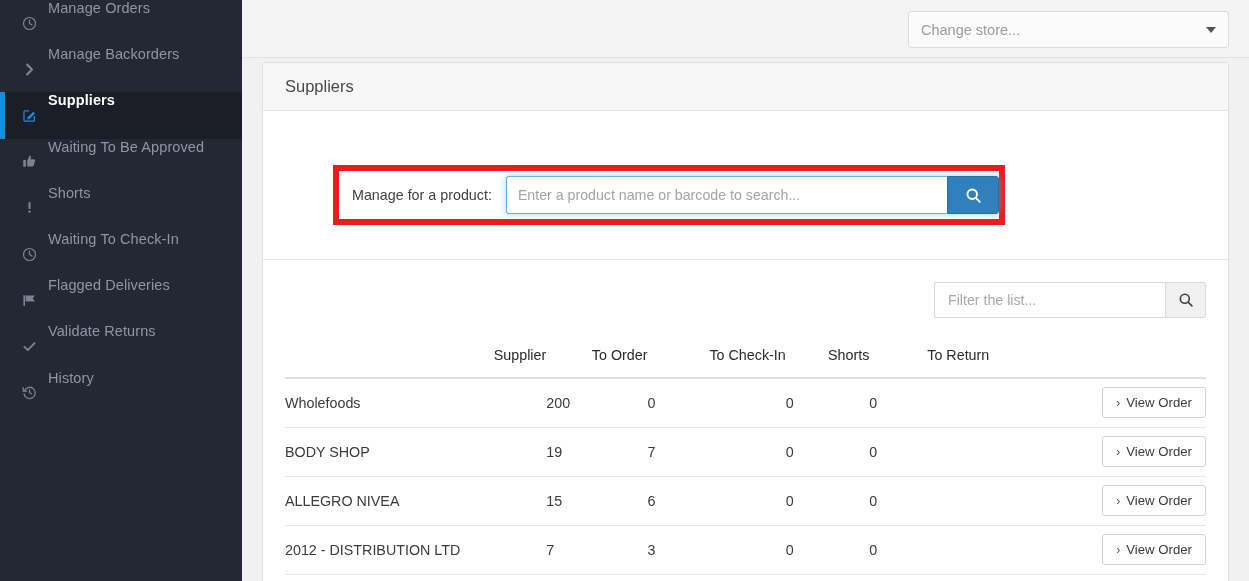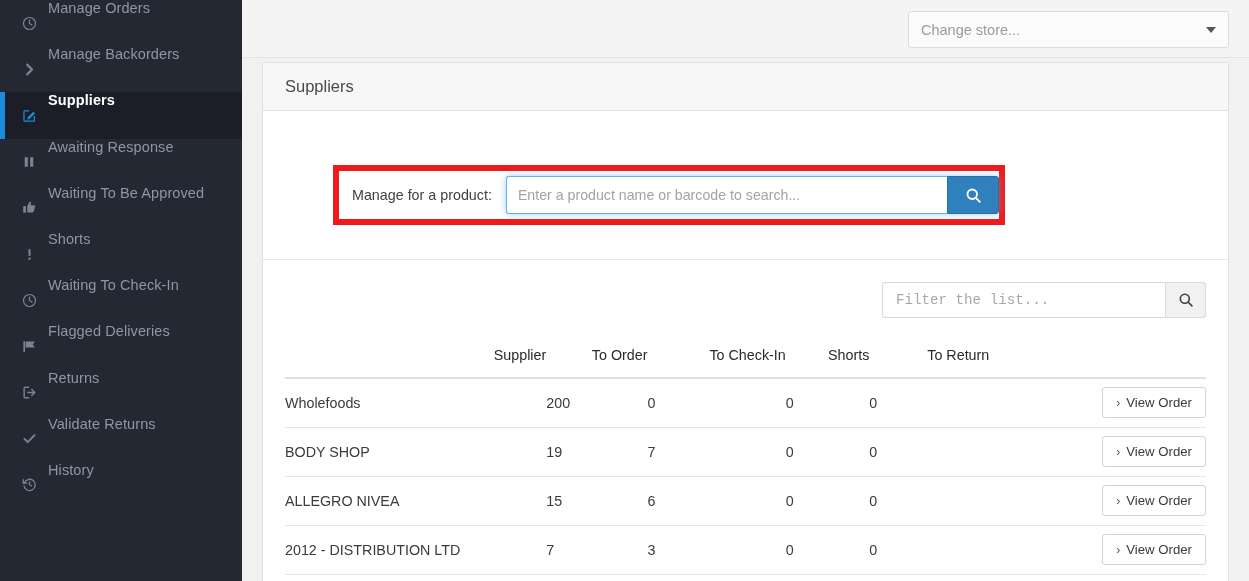--- a/index.html
+++ b/index.html
@@ -167,30 +167,30 @@
   }
 
   
   #filter-row {
     position: absolute;
     right: 22px; top: 171px;
     display: flex;
     height: 36px;
   }
   #filter-input {
-    width: 283px;
+    width: 231px;
     border: 1px solid #dadada;
     border-right: none;
     border-radius: 3px 0 0 3px;
     padding: 0 13px;
     font-size: 14.2px;
     color: #555;
     outline: none;
     background: #fff;
-    font-family: Liberation Mono, monospace;
+    font-family: Liberation Sans, sans-serif;
   }
   #filter-input::placeholder { color: #a8a8a8; opacity: 1; }
   #filter-btn {
     width: 41px;
     background: #f1f1f1;
     border: 1px solid #dadada;
     border-radius: 0 3px 3px 0;
     display: flex;
     align-items: center;
     justify-content: center;
@@ -268,29 +268,20 @@
         <span class="nav-ico">
           <svg width="15" height="15" viewBox="0 0 16 16" fill="none" stroke="currentColor" stroke-width="1.35">
             <path d="M13.2 8.6v4.5a1 1 0 0 1-1 1H3.1a1 1 0 0 1-1-1V4a1 1 0 0 1 1-1h4.6"></path>
             <path d="M6.1 9.9l5.9-5.9 1.9 1.9-5.9 5.9-2.4.5z" fill="currentColor" stroke="none"></path>
           </svg>
         </span>
         <span class="nav-label">Suppliers</span>
       </div>
       <div class="nav-item">
         <span class="nav-ico">
-          <svg width="14" height="14" viewBox="0 0 16 16" fill="currentColor">
-            <rect x="3.1" y="2.6" width="3.6" height="10.8" rx=".4"></rect>
-            <rect x="9.3" y="2.6" width="3.6" height="10.8" rx=".4"></rect>
-          </svg>
-        </span>
-        <span class="nav-label">Awaiting Response</span>
-      </div>
-      <div class="nav-item">
-        <span class="nav-ico">
           <svg width="15" height="15" viewBox="0 0 16 16" fill="currentColor">
             <path d="M5.6 6.6L8.2 1.5c.9 0 1.6.8 1.4 1.7l-.5 2.3h3.4c1 0 1.7.9 1.4 1.8l-1.3 4.7c-.2.7-.8 1.2-1.5 1.2H5.6z"></path>
             <rect x="1.3" y="6.4" width="2.9" height="7.1" rx=".5"></rect>
           </svg>
         </span>
         <span class="nav-label">Waiting To Be Approved</span>
       </div>
       <div class="nav-item">
         <span class="nav-ico">
           <svg width="15" height="15" viewBox="0 0 16 16" fill="currentColor">
@@ -310,29 +301,20 @@
         <span class="nav-label">Waiting To Check-In</span>
       </div>
       <div class="nav-item">
         <span class="nav-ico">
           <svg width="15" height="15" viewBox="0 0 16 16" fill="currentColor">
             <rect x="1.5" y="2.1" width="1.7" height="11.8" rx=".5"></rect>
             <path d="M3.8 2.6h9.9l-2.2 3.2 2.2 3.2H3.8z"></path>
           </svg>
         </span>
         <span class="nav-label">Flagged Deliveries</span>
-      </div>
-      <div class="nav-item">
-        <span class="nav-ico">
-          <svg width="15" height="15" viewBox="0 0 16 16" fill="none" stroke="currentColor" stroke-width="1.5">
-            <path d="M7 2.4H3.3a1 1 0 0 0-1 1v9.2a1 1 0 0 0 1 1H7" stroke-linecap="round"></path>
-            <path d="M10.4 4.9L13.6 8l-3.2 3.1M6.3 8h7.1" stroke-linecap="round" stroke-linejoin="round"></path>
-          </svg>
-        </span>
-        <span class="nav-label">Returns</span>
       </div>
       <div class="nav-item">
         <span class="nav-ico">
           <svg width="15" height="15" viewBox="0 0 16 16" fill="none" stroke="currentColor" stroke-width="2">
             <path d="M2.6 8.4l3.5 3.5 7.3-7.5" stroke-linecap="round" stroke-linejoin="round"></path>
           </svg>
         </span>
         <span class="nav-label">Validate Returns</span>
       </div>
       <div class="nav-item">

